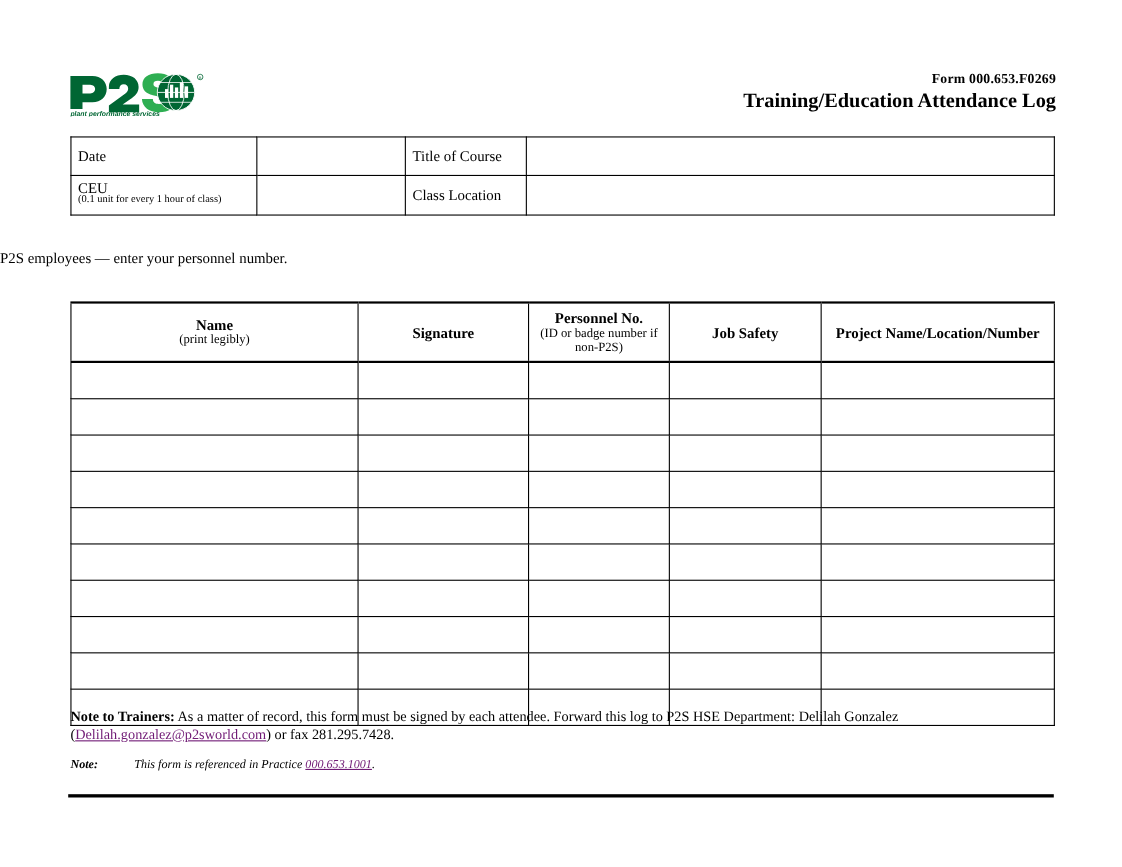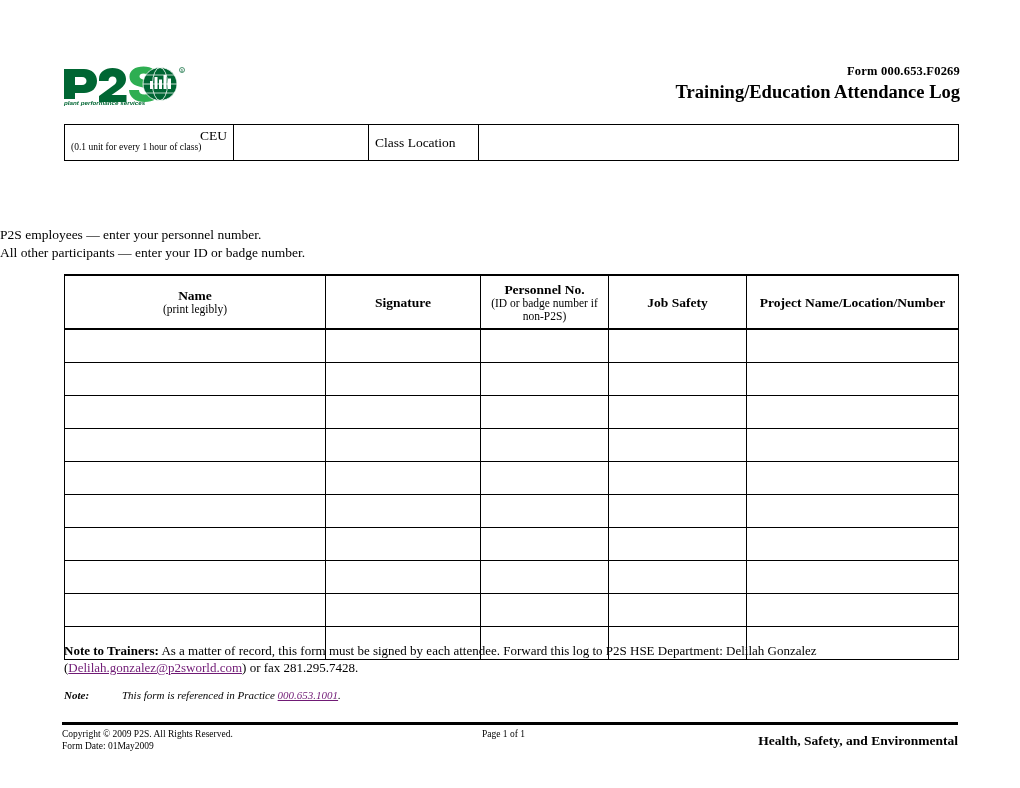--- a/index.html
+++ b/index.html
@@ -77,21 +77,21 @@
     vertical-align: middle;
   }
   .info-table td.label { vertical-align: middle; }
   .ceu-sub {
     display: block;
     font-size: 9.5px;
     line-height: 11px;
     margin-top: -1px;
   }
   .ceu-cell { vertical-align: top !important; padding-top: 3px !important; }
-  .ceu-main { display: block; font-size: 13.5px; line-height: 15px; text-align: right; }
+  .ceu-main { display: block; font-size: 13.5px; line-height: 15px; }
 
   
   .instructions {
     position: absolute;
     left: 0;
     top: 226px;
     width: 1020px;
     text-align: left;
     font-size: 13.5px;
     line-height: 18px;
@@ -244,35 +244,40 @@
   </div>
 
   <table class="info-table">
     <colgroup>
       <col style="width:169px">
       <col style="width:135px">
       <col style="width:110px">
       <col style="width:480px">
     </colgroup>
     <tbody>
+      <tr>
+        <td class="label">Date</td>
+        <td></td>
+        <td class="label">Title of Course</td>
+        <td></td>
+      </tr>
       <tr>
         <td class="ceu-cell">
           <span class="ceu-main">CEU</span>
           <span class="ceu-sub">(0.1 unit for every 1 hour of class)</span>
         </td>
         <td></td>
         <td class="label">Class Location</td>
         <td></td>
       </tr>
     </tbody>
   </table>
 
   <div class="instructions">
     <div>P2S employees — enter your personnel number.</div>
-    <div>All other participants — enter your ID or badge number.</div>
   </div>
 
   <table class="att-table">
     <colgroup>
       <col style="width:261px">
       <col style="width:155px">
       <col style="width:128px">
       <col style="width:138px">
       <col style="width:212px">
     </colgroup>
@@ -376,22 +381,14 @@
       <b>Note to Trainers:</b>
       <span>As a matter of record, this form must be signed by each attendee.  Forward this log to P2S HSE Department: Delilah Gonzalez</span><br>
       <span>(</span><a class="link" href="#">Delilah.gonzalez@p2sworld.com</a><span>) or fax 281.295.7428.</span>
     </div>
     <div class="note-practice">
       <span class="np-label">Note:</span><span>This form is referenced in Practice </span><a class="link" href="#">000.653.1001</a><span>.</span>
     </div>
   </div>
 
   <div class="footer-rule"></div>
-  <div class="footer">
-    <div class="footer-left">
-      <div>Copyright © 2009 P2S.  All Rights Reserved.</div>
-      <div>Form Date: 01May2009</div>
-    </div>
-    <div class="footer-center">Page 1 of 1</div>
-    <div class="footer-right">Health, Safety, and Environmental</div>
-  </div>
 
 </div>
 
 </body></html>

